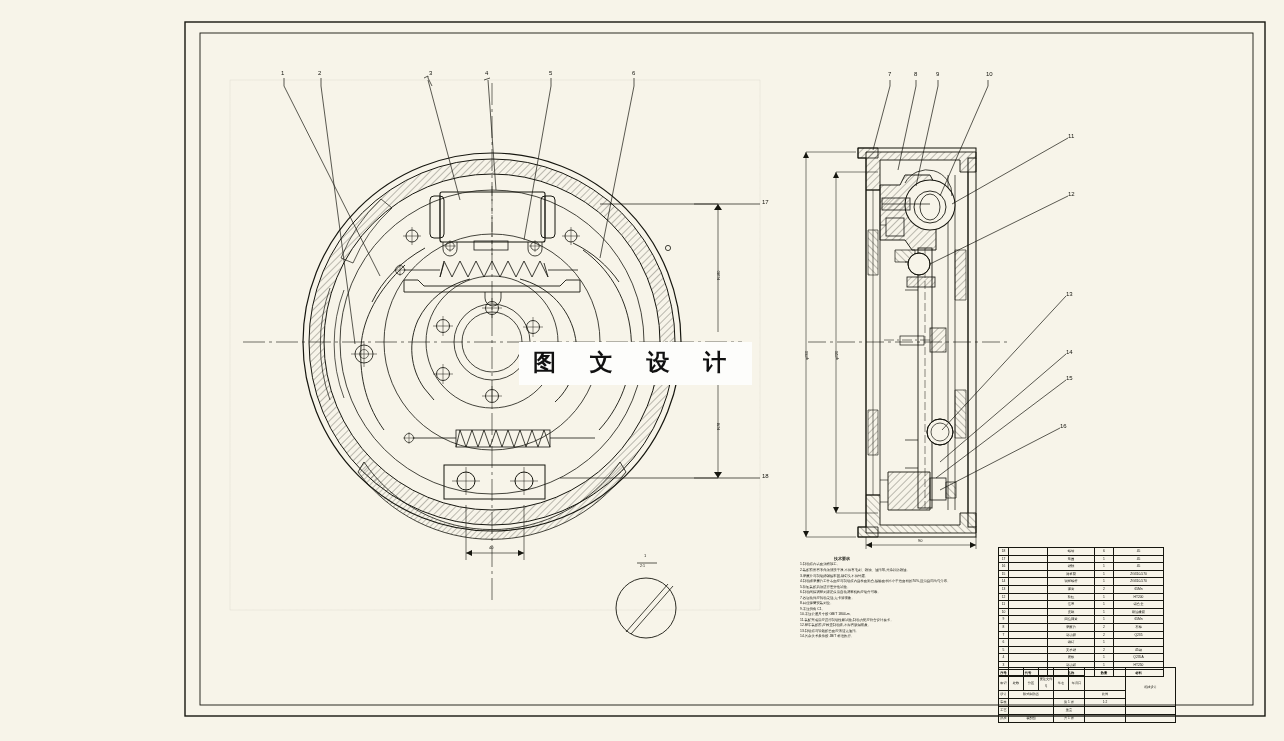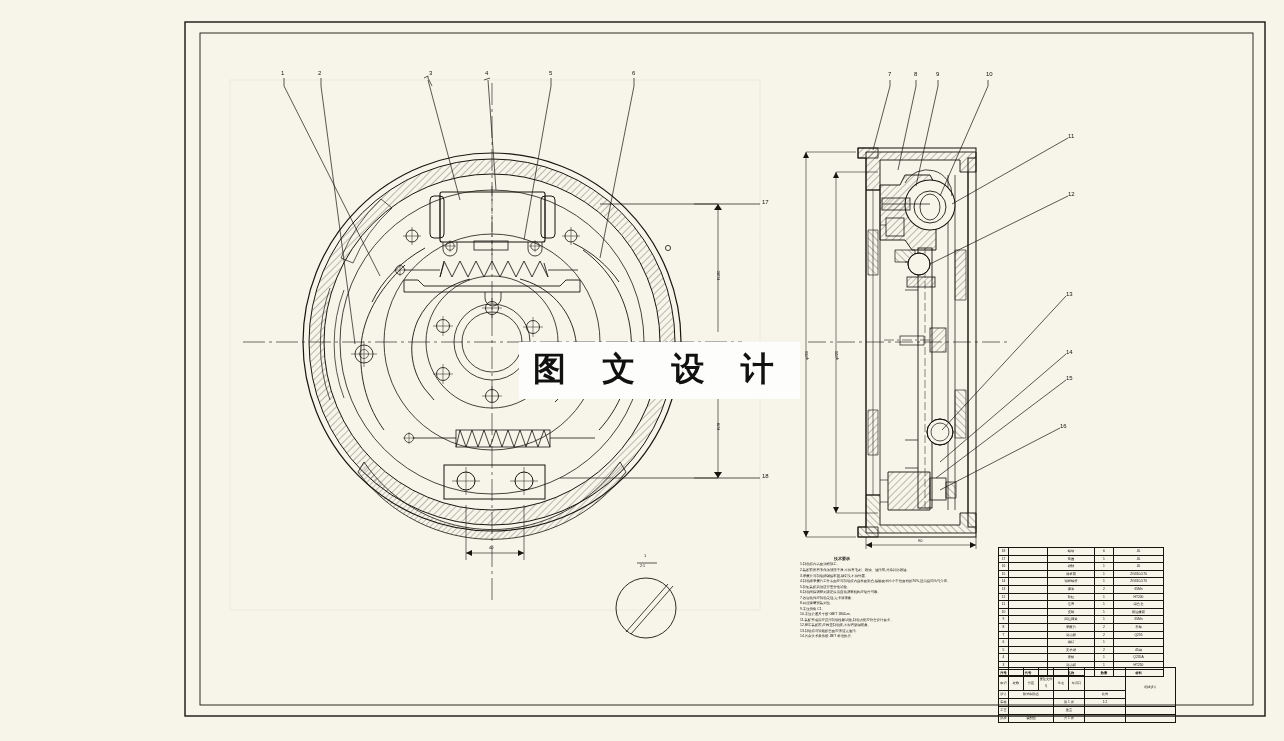--- a/index.html
+++ b/index.html
@@ -15,21 +15,21 @@
   .watermark{
     position:absolute;
     background:#fdfdfb;
     color:#111;
     font-family:"Liberation Serif", serif;
     letter-spacing:14px;
     white-space:nowrap;
   }
   .wm-main{
     left:519px; top:342px;
-    font-size:33px; font-weight:700;
+    font-size:23px; font-weight:700;
     padding:5px 12px 7px 14px;
   }
   .wm-bottom{
     left:216px; top:728px;
     width:100px;height:13px;
     background:#c9c9c4;
     color:#4a4a46;
     font-family:"Liberation Mono", monospace;
     font-size:10px;letter-spacing:1px;
     text-align:right;

